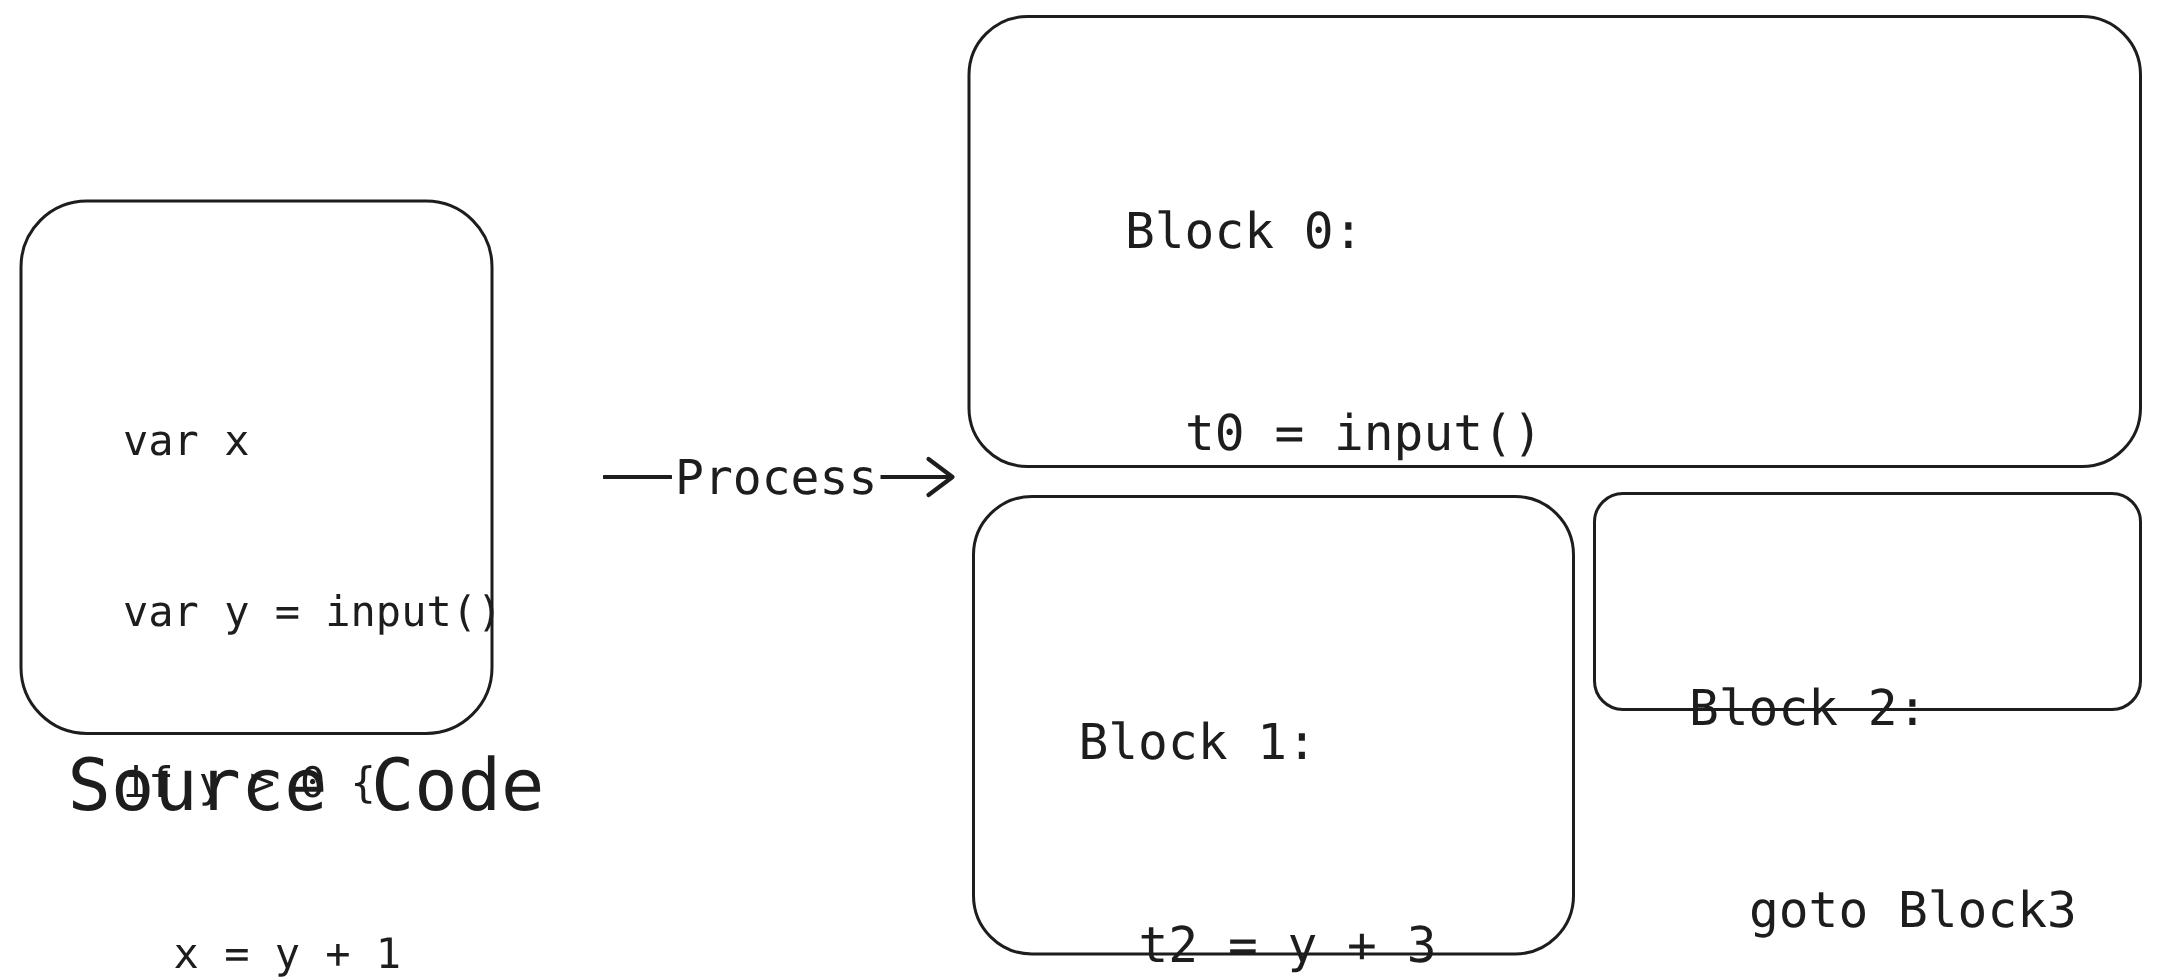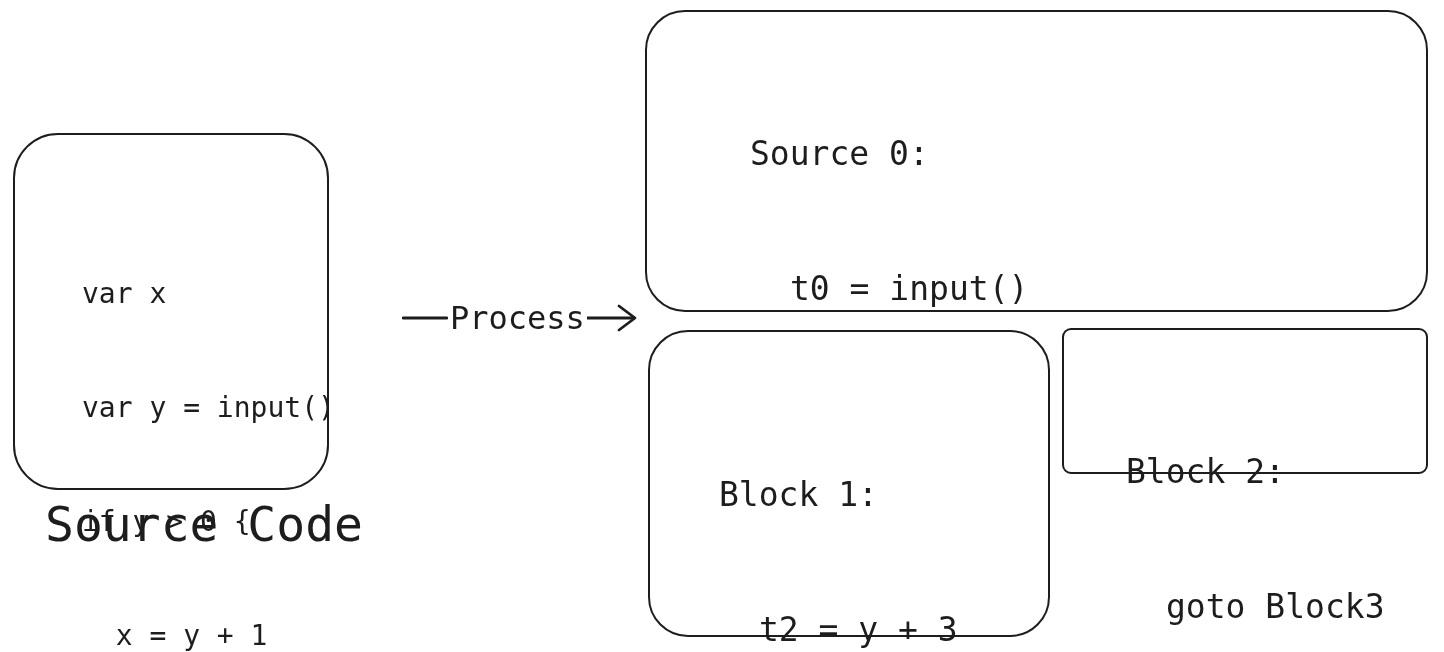--- a/index.html
+++ b/index.html
@@ -65,38 +65,38 @@
     </svg>
     <span class="label">Process</span>
     <svg class="arrow-svg" width="50" height="32" viewBox="0 0 50 32">
       <line x1="0" y1="16" x2="46" y2="16" stroke="#1d1d1d" stroke-width="2.8" stroke-linecap="round"></line>
       <path d="M32 4 L48 16 L32 28" fill="none" stroke="#1d1d1d" stroke-width="2.8" stroke-linecap="round" stroke-linejoin="round"></path>
     </svg>
   </div>
 
   <div class="sketch-box" style="left:645px; top:10px; width:783px; height:302px; border-radius:40px;">
     <div class="code blk-code" style="left:103px; top:29px;">
-      <div class="line title">Source 0:</div>
+      <div class="line title">Block 0:</div>
       <div class="line body">t0 = input()</div>
       <div class="line body">y = t0</div>
       <div class="line body">t1 = y &gt; 0</div>
       
     </div>
   </div>
 
   <div class="sketch-box" style="left:648px; top:330px; width:402px; height:307px; border-radius:40px;">
     <div class="code blk-code" style="left:69px; top:50px;">
       <div class="line title">Block 1:</div>
       <div class="line body">t2 = y + 3</div>
       
       
     </div>
   </div>
 
-  <div class="sketch-box" style="left:1062px; top:328px; width:366px; height:146px; border-radius:9px;">
+  <div class="sketch-box" style="left:1062px; top:328px; width:366px; height:146px; border-radius:20px;">
     <div class="code blk-code" style="left:62px; top:29px;">
       <div class="line title">Block 2:</div>
       <div class="line body">goto Block3</div>
     </div>
   </div>
 
 
 </div>
 
 </body></html>

